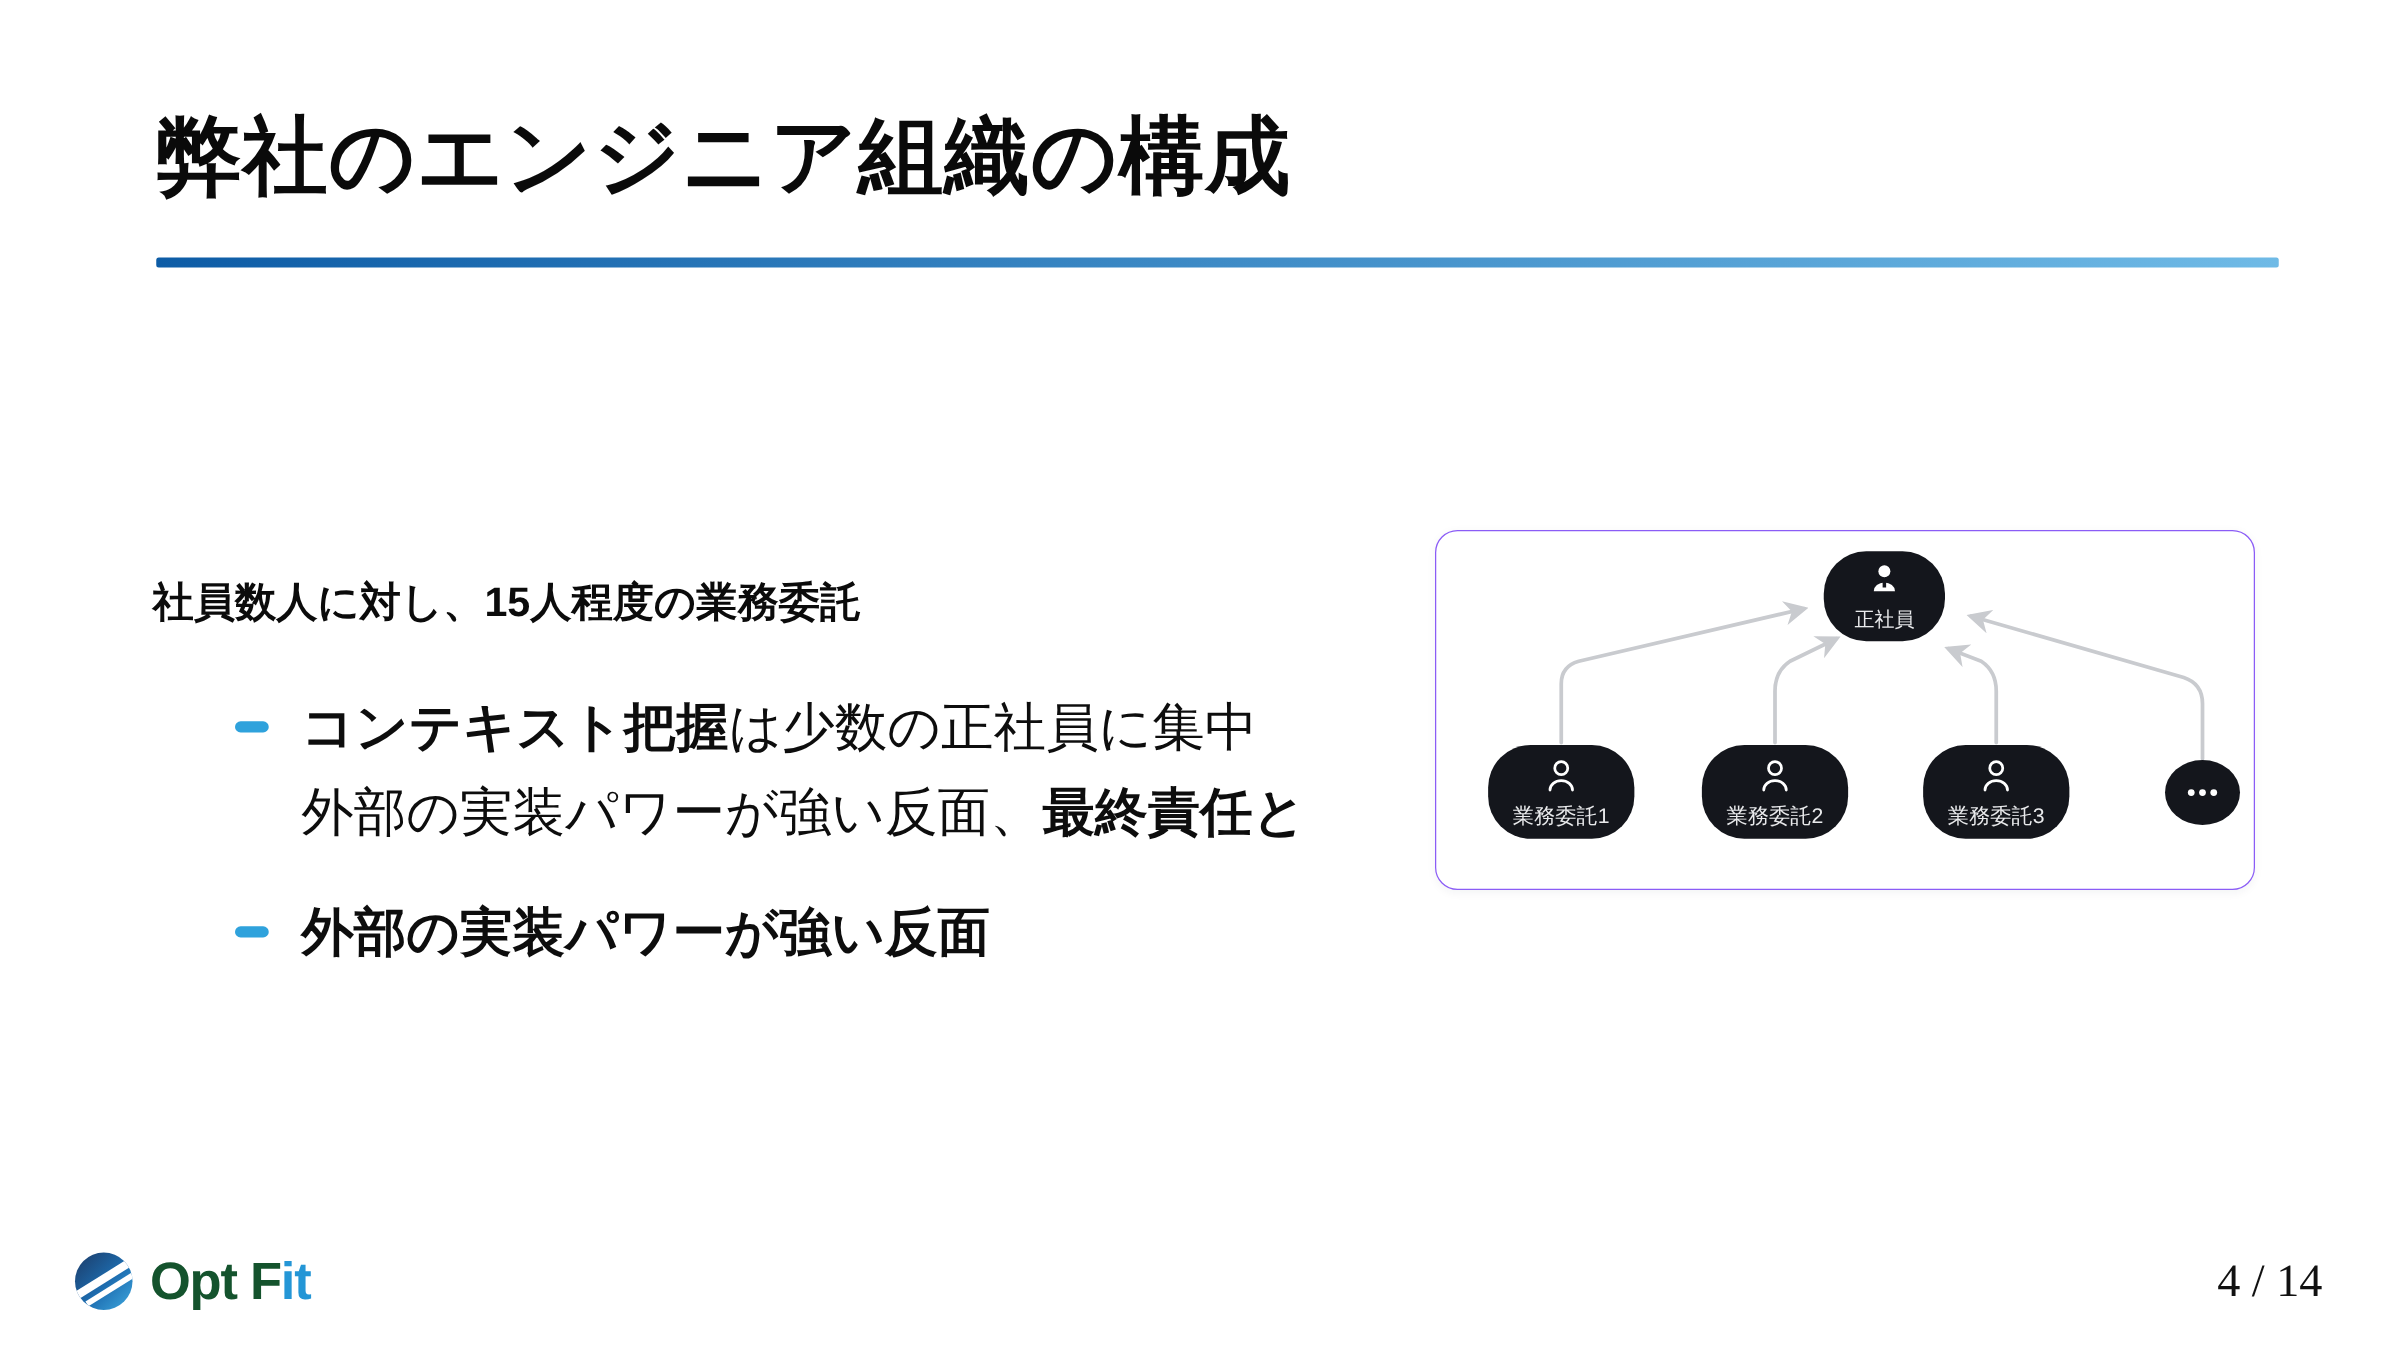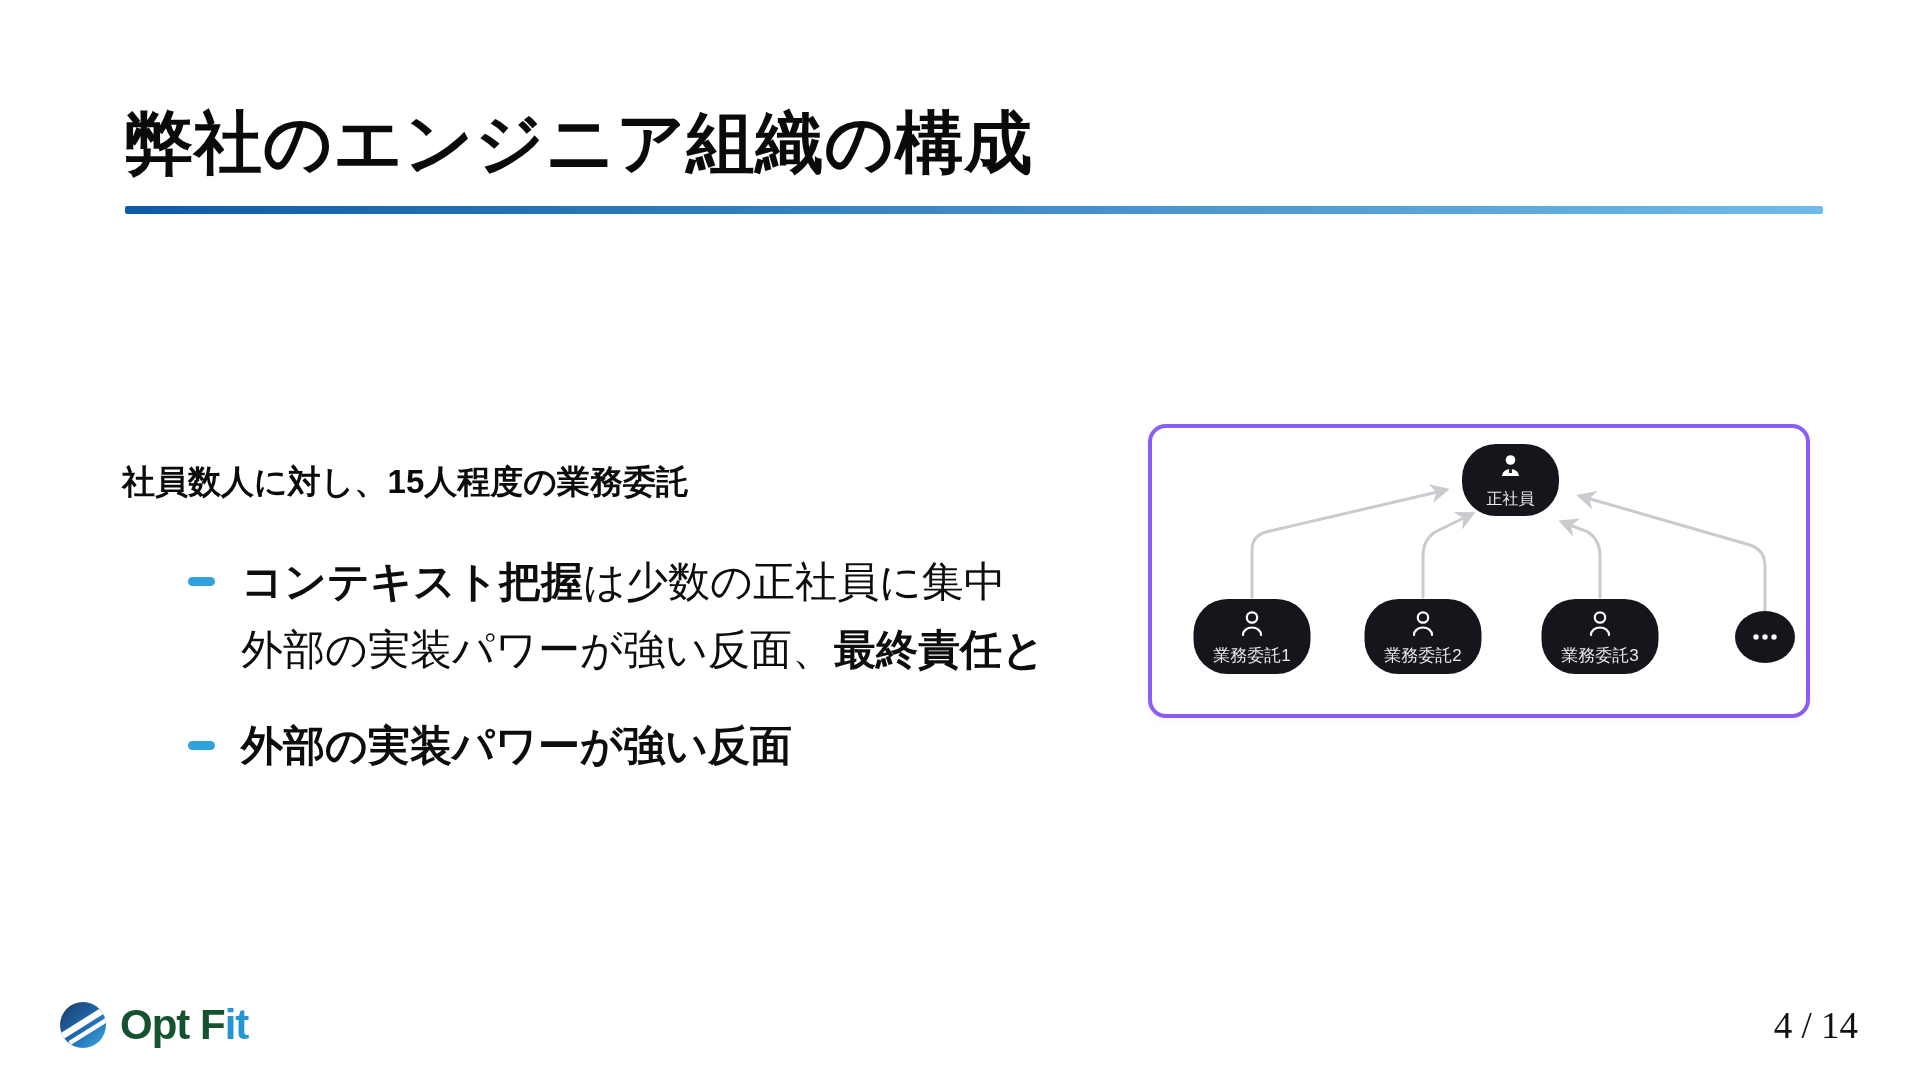--- a/index.html
+++ b/index.html
@@ -1,20 +1,20 @@
 <!DOCTYPE html>
 <html style="--accent: #2FA2DC; --ul-from: #0D5CA6; --ul-to: #6FBAE6; --node-bg: #14161C; --arrow: #C9CBCF;"><head>
 <meta charset="utf-8">
 <style>
   html,body{margin:0;padding:0;background:#ffffff;}
   body{font-family:"Liberation Sans", sans-serif; width:1920px; height:1080px; overflow:hidden;}
   #slide{position:relative; width:1920px; height:1080px; background:#ffffff;}
 
   .title{
-    position:absolute; left:125px; top:98px;
+    position:absolute; left:125px; top:80px;
     font-size:68px; font-weight:800; color:#0a0a0a;
     letter-spacing:1px; white-space:nowrap;
   }
   .title-rule{
     position:absolute; left:125px; top:206px; width:1698px; height:8px;
     background:linear-gradient(90deg, var(--ul-from,#0D5CA6), var(--ul-to,#6FBAE6));
     border-radius:2px;
   }
 
   .lead{
@@ -28,21 +28,21 @@
   .dash{
     flex:0 0 auto; width:27px; height:9px; border-radius:4.5px;
     background:var(--accent,#2FA2DC); margin-top:29px;
   }
   .bullet-text{margin-left:26px; font-size:42px; line-height:68px; color:#0d0d0d;}
   .bullet-text .line{white-space:nowrap;}
   .bullet-text .b{font-weight:700;}
 
   .diagram-card{
     position:absolute; left:1148px; top:424px; width:654px; height:286px;
-    background:#ffffff; border:4px solid #8b5cf6; border-radius:18px;
+    background:#ffffff; border:1px solid #8b5cf6; border-radius:18px;
     box-shadow:0 2px 8px rgba(20,30,50,0.05);
   }
   .diagram-card svg{display:block;}
   .org-node{fill:var(--node-bg,#14161C);}
   .node-label{fill:#E9EAEC; font-size:17px; text-anchor:middle; font-family:"Liberation Sans",sans-serif;}
   .node-label.parent{font-size:16px;}
   .arrow{stroke:var(--arrow,#C9CBCF); stroke-width:3; fill:none; stroke-linejoin:round; stroke-linecap:round;}
   .arrowhead{fill:var(--arrow,#C9CBCF);}
   .icon-stroke{stroke:#ffffff; stroke-width:2.2; fill:none; stroke-linecap:round;}
   .icon-fill{fill:#ffffff;}

